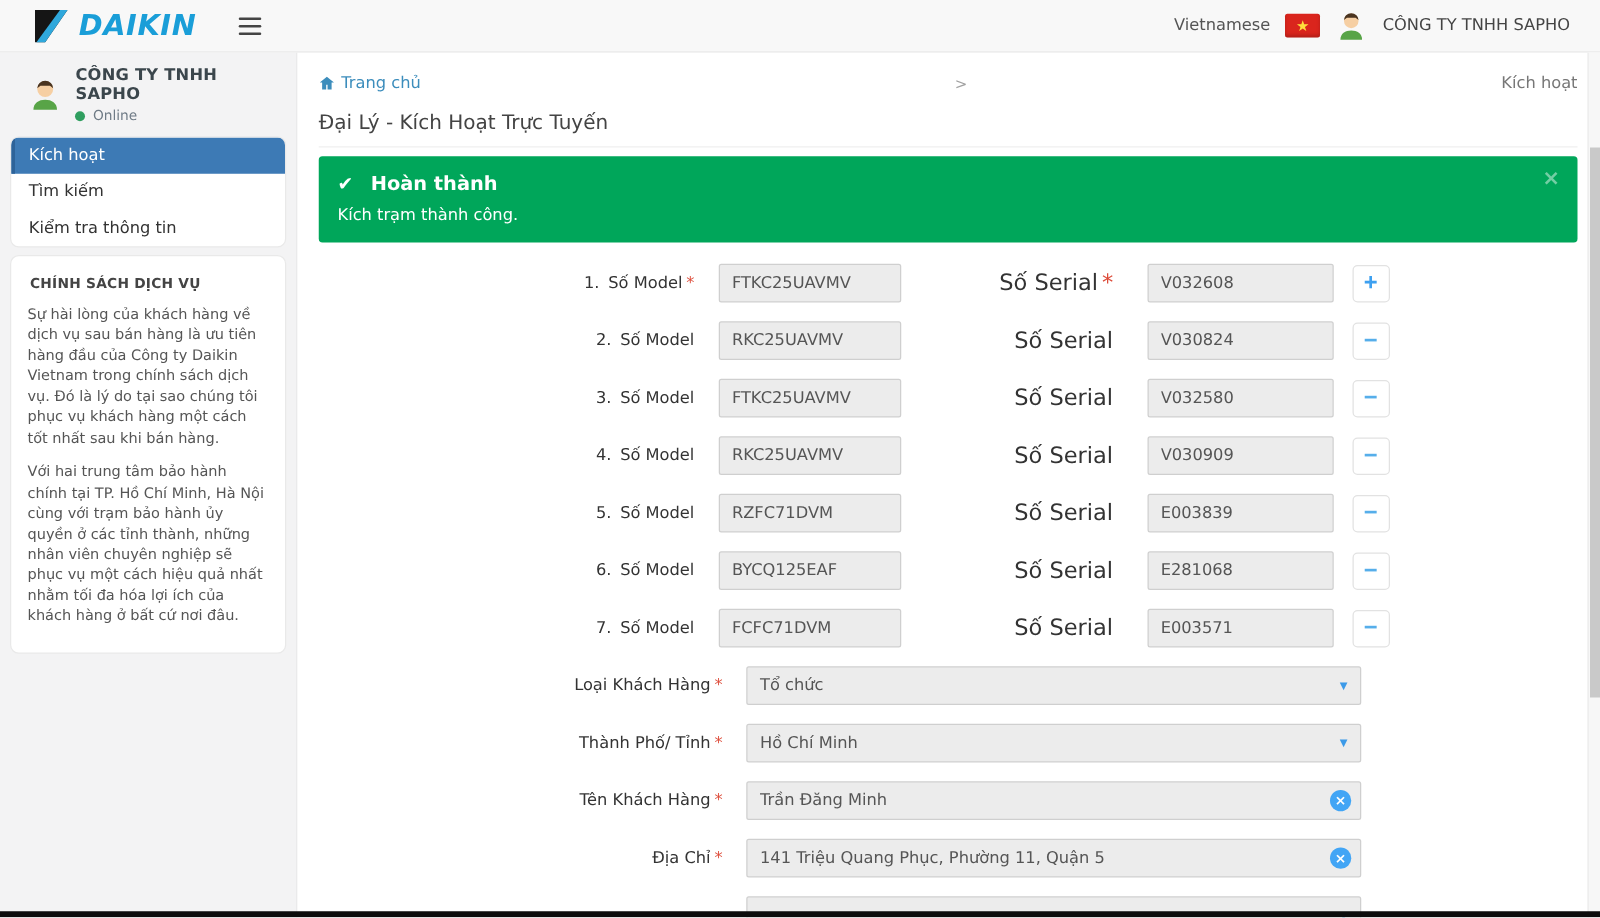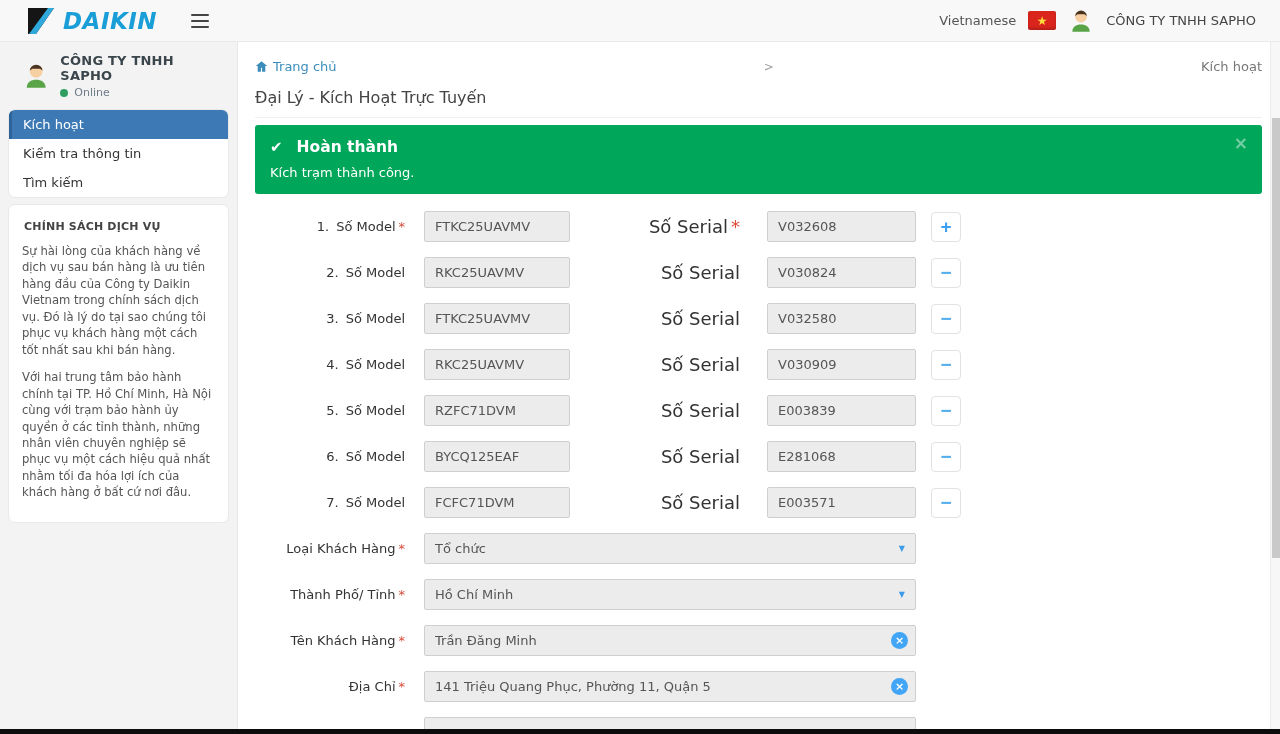--- a/index.html
+++ b/index.html
@@ -56,21 +56,21 @@
   .content-box { border-top:1px solid #f0f0f0; padding-top:7px; }
 
   
   .alert { position:relative; background:#00a65a; border-radius:3px; color:#fff; padding:13px 15px 14px 15px; margin-bottom:17px; }
   .alert-title { display:flex; align-items:center; gap:14px; font-size:15.5px; font-weight:bold; margin-bottom:9px; }
   .alert-check { font-size:15px; }
   .alert-msg { font-size:13px; }
   .alert-close { position:absolute; top:10px; right:14px; color:rgba(255,255,255,.45); font-size:17px; font-weight:bold; cursor:pointer; line-height:1; }
 
   
-  .frow { display:flex; align-items:center; margin-bottom:15px; height:31px; }
+  .frow { display:flex; align-items:center; margin-bottom:15px; height:31px;justify-content:center; }
   .flabel { width:150px; flex-shrink:0; text-align:right; font-size:13px; color:#333; }
   .flabel .no { margin-right:7px; }
   .req { color:#dd4b39; margin-left:3px; }
   .tbox { height:31px; background:#ececec; border:1px solid #cfcfcf; border-radius:2px; font-size:13px; color:#555; padding:0 10px; font-family:inherit; }
   .tbox.model { margin-left:19px; width:146px; }
   .fslabel { width:170px; flex-shrink:0; text-align:right; font-size:18px; color:#333; }
   .tbox.serial { margin-left:27px; width:149px; }
   .rowbtn { margin-left:15px; width:30px; height:30px; background:#fff; border:1px solid #e2e2e2; border-radius:4px; cursor:pointer; display:flex; align-items:center; justify-content:center; padding:0; }
   .icon-add { color:#3da0f0; font-size:19px; font-weight:bold; line-height:1; }
   .icon-remove { color:#56aeea; font-size:19px; font-weight:bold; line-height:1; }
@@ -131,22 +131,22 @@
           <div class="user-status">
             <span class="status-dot"></span>
             <span>Online</span>
           </div>
         </div>
       </div>
 
 
       <div class="card menu-card">
         <div class="menu-item active">Kích hoạt</div>
+        <div class="menu-item">Tìm kiếm</div>
         <div class="menu-item">Kiểm tra thông tin</div>
-        <div class="menu-item">Tìm kiếm</div>
       </div>
 
       <div class="card policy-card">
         <div class="panel-title">CHÍNH SÁCH DỊCH VỤ</div>
         <p class="policy-p">Sự hài lòng của khách hàng về dịch vụ sau bán hàng là ưu tiên hàng đầu của Công ty Daikin Vietnam trong chính sách dịch vụ. Đó là lý do tại sao chúng tôi phục vụ khách hàng một cách tốt nhất sau khi bán hàng.</p>
         <p class="policy-p">Với hai trung tâm bảo hành chính tại TP. Hồ Chí Minh, Hà Nội cùng với trạm bảo hành ủy quyền ở các tỉnh thành, những nhân viên chuyên nghiệp sẽ phục vụ một cách hiệu quả nhất nhằm tối đa hóa lợi ích của khách hàng ở bất cứ nơi đâu.</p>
 
       </div>
     </aside>
 

